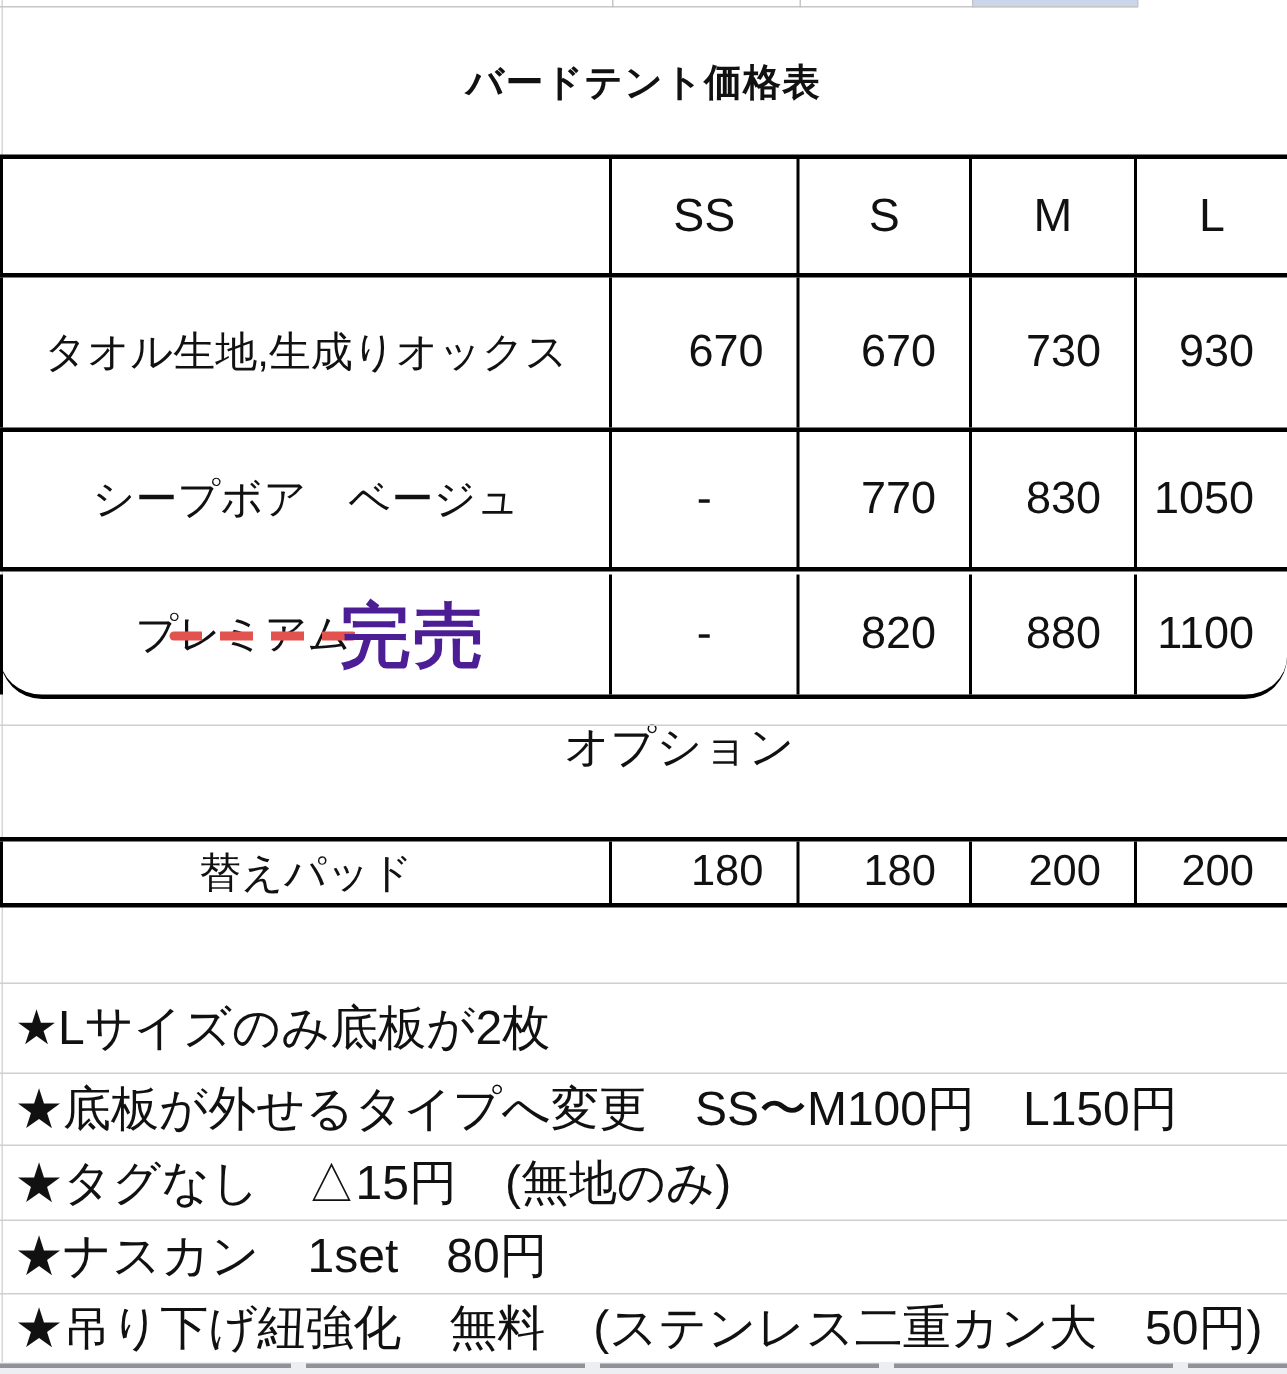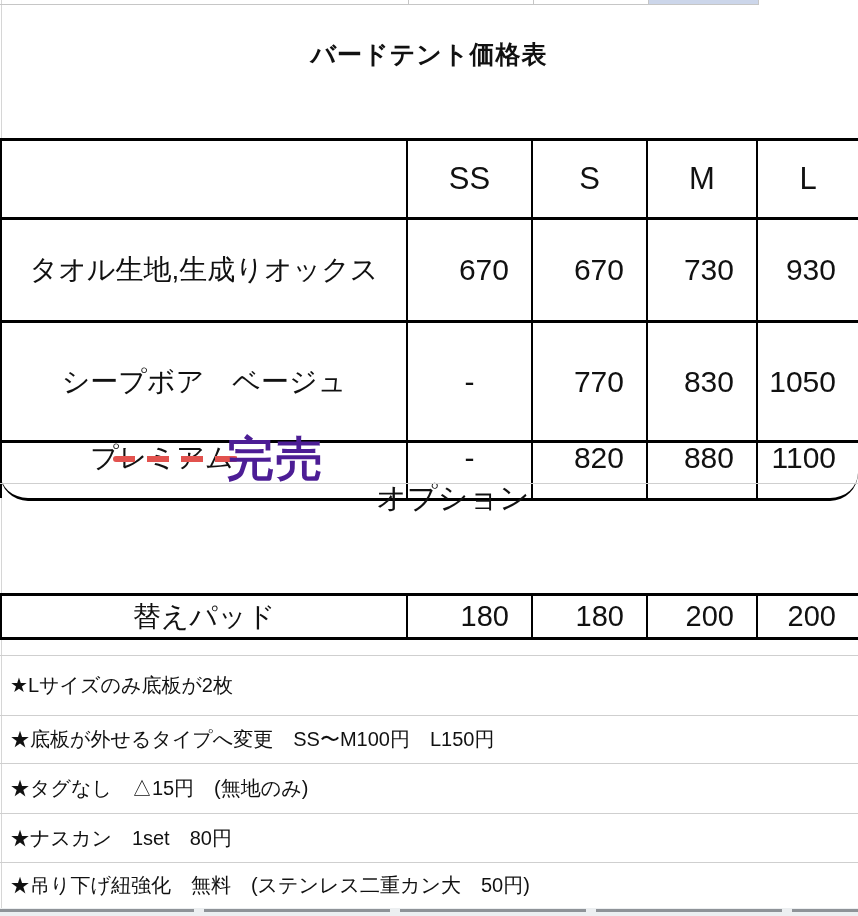--- a/index.html
+++ b/index.html
@@ -26,25 +26,24 @@
     position:absolute;left:0;top:6px;width:858px;height:97px;
     display:flex;align-items:center;justify-content:center;
     font-size:25px;font-weight:bold;letter-spacing:1px;
   }
 
   
   .t-row{
     position:absolute;left:0;width:858px;box-sizing:border-box;
     display:grid;grid-template-columns:406px 125px 115px 110px 102px;
     border-bottom:3px solid #000;
-    margin-top:35px;
   }
   .hdr{top:103px;height:82px;border-top:3px solid #000;}
   .r1{top:185px;height:103px;}
-  .r2{top:288px;height:120px;}
+  .r2{top:288px;height:93px;}
   .r3{top:383px;height:83px;border-radius:28px;}
   .cell{
     border-left:2px solid #000;box-sizing:border-box;
     display:flex;align-items:center;overflow:hidden;
   }
   .label-cell{justify-content:center;font-size:28px;letter-spacing:0;}
   .head-cell{justify-content:center;font-size:31px;}
   .num-cell{justify-content:flex-end;padding-right:22px;font-size:30px;}
   .dash-cell{justify-content:center;padding-right:0;font-size:30px;}
 
@@ -71,21 +70,21 @@
   .options-header::before{content:"";position:absolute;left:0;top:5px;width:858px;height:1px;background:#cfcfcf;}
   .pad-row{top:558px;height:47px;border-top:3px solid #000;}
   .pad-row .label-cell{font-size:28px;}
   .pad-row .num-cell{font-size:29px;}
 
   
   .notes{position:absolute;left:0;top:655px;width:858px;border-bottom:1px solid #cfcfcf;}
   .note-row{
     box-sizing:border-box;border-top:1px solid #cfcfcf;
     display:flex;align-items:center;
-    padding-left:10px;font-size:20px;white-space:nowrap;overflow:hidden;
+    padding-left:10px;font-size:32px;white-space:nowrap;overflow:hidden;
   }
   .n1{height:60px;} .n2{height:48px;} .n3{height:50px;} .n4{height:49px;} .n5{height:46px;}
 
   
   .bottom-strip{position:absolute;left:0;top:908px;width:858px;height:8px;background:#eceff1;}
   .bottom-strip .dashes{
     position:absolute;left:0;top:1px;width:858px;height:3px;
     background:repeating-linear-gradient(90deg,#8f9398 0 186px,#eceff1 186px 196px);
     background-position-x:8px;
   }

